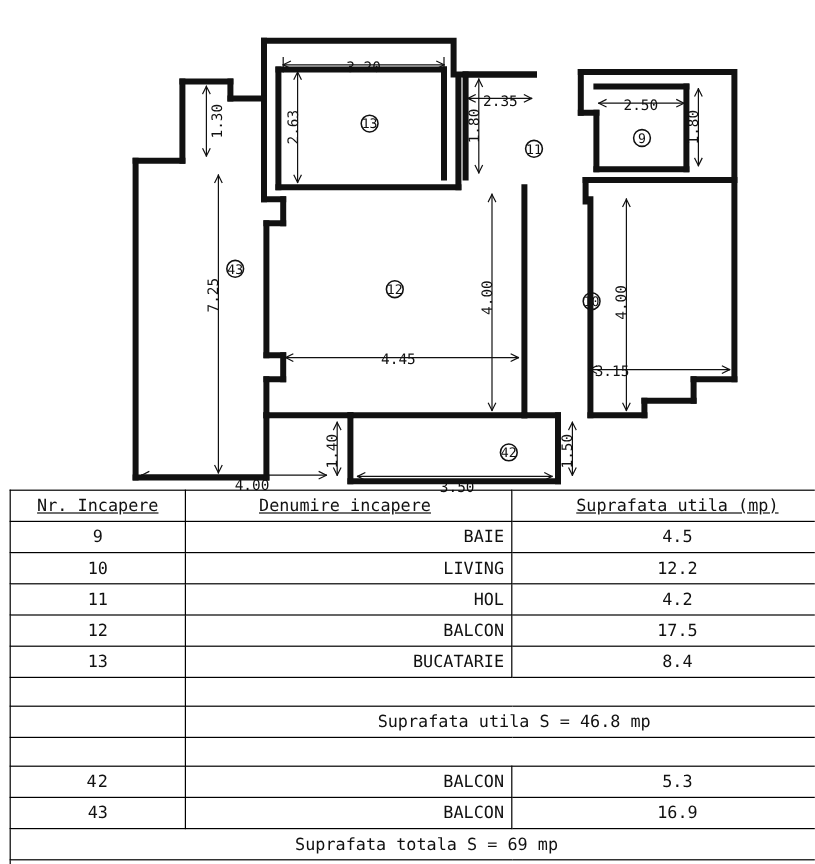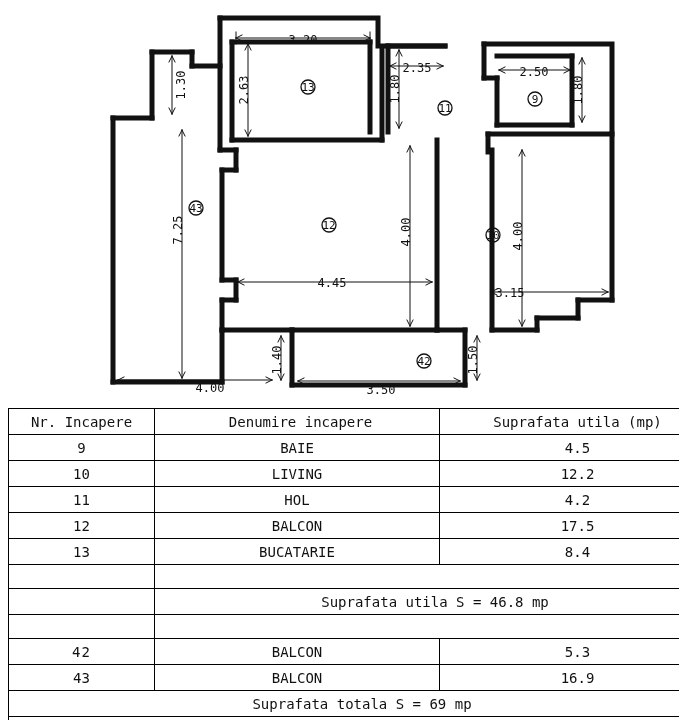--- a/index.html
+++ b/index.html
@@ -16,21 +16,21 @@
   }
   #page {
     position: relative;
     width: 679px;
     height: 720px;
   }
   
   #plan {
     position: absolute;
     left: 0;
-    top: 0;
+    top: 16px;
     width: 679px;
     height: 400px;
   }
   #plan svg {
     display: block;
   }
   .dimlabel {
     font-family: "DejaVu Sans Mono", monospace;
     font-size: 12px;
     fill: #111;
@@ -55,27 +55,28 @@
     font-family: "DejaVu Sans Mono", monospace;
     font-size: 14px;
   }
   table.rooms td, table.rooms th {
     border: 1px solid #000;
     padding: 3px 6px;
     height: 19px;
     font-weight: normal;
   }
   .col-nr   { width: 133px; text-align: center; }
-  .col-name { width: 265px; text-align: center; padding-left: 18px; }
+  .col-name { width: 265px; text-align: right; padding-left: 18px; }
   .col-area { width: 263px; text-align: center; }
   thead th {
     text-align: center;
     font-size: 14px;
-  }
-  thead th.col-name { text-align: center; padding-left: 13px; }
+    text-decoration: underline;
+  }
+  thead th.col-name { text-align: center; padding-left: 0; }
   tr.blank td {
     height: 17px;
   }
   td.summary {
     text-align: center;
   }
   td.nr-dotted {
     text-align: center;
   }
   .nr-dots {

